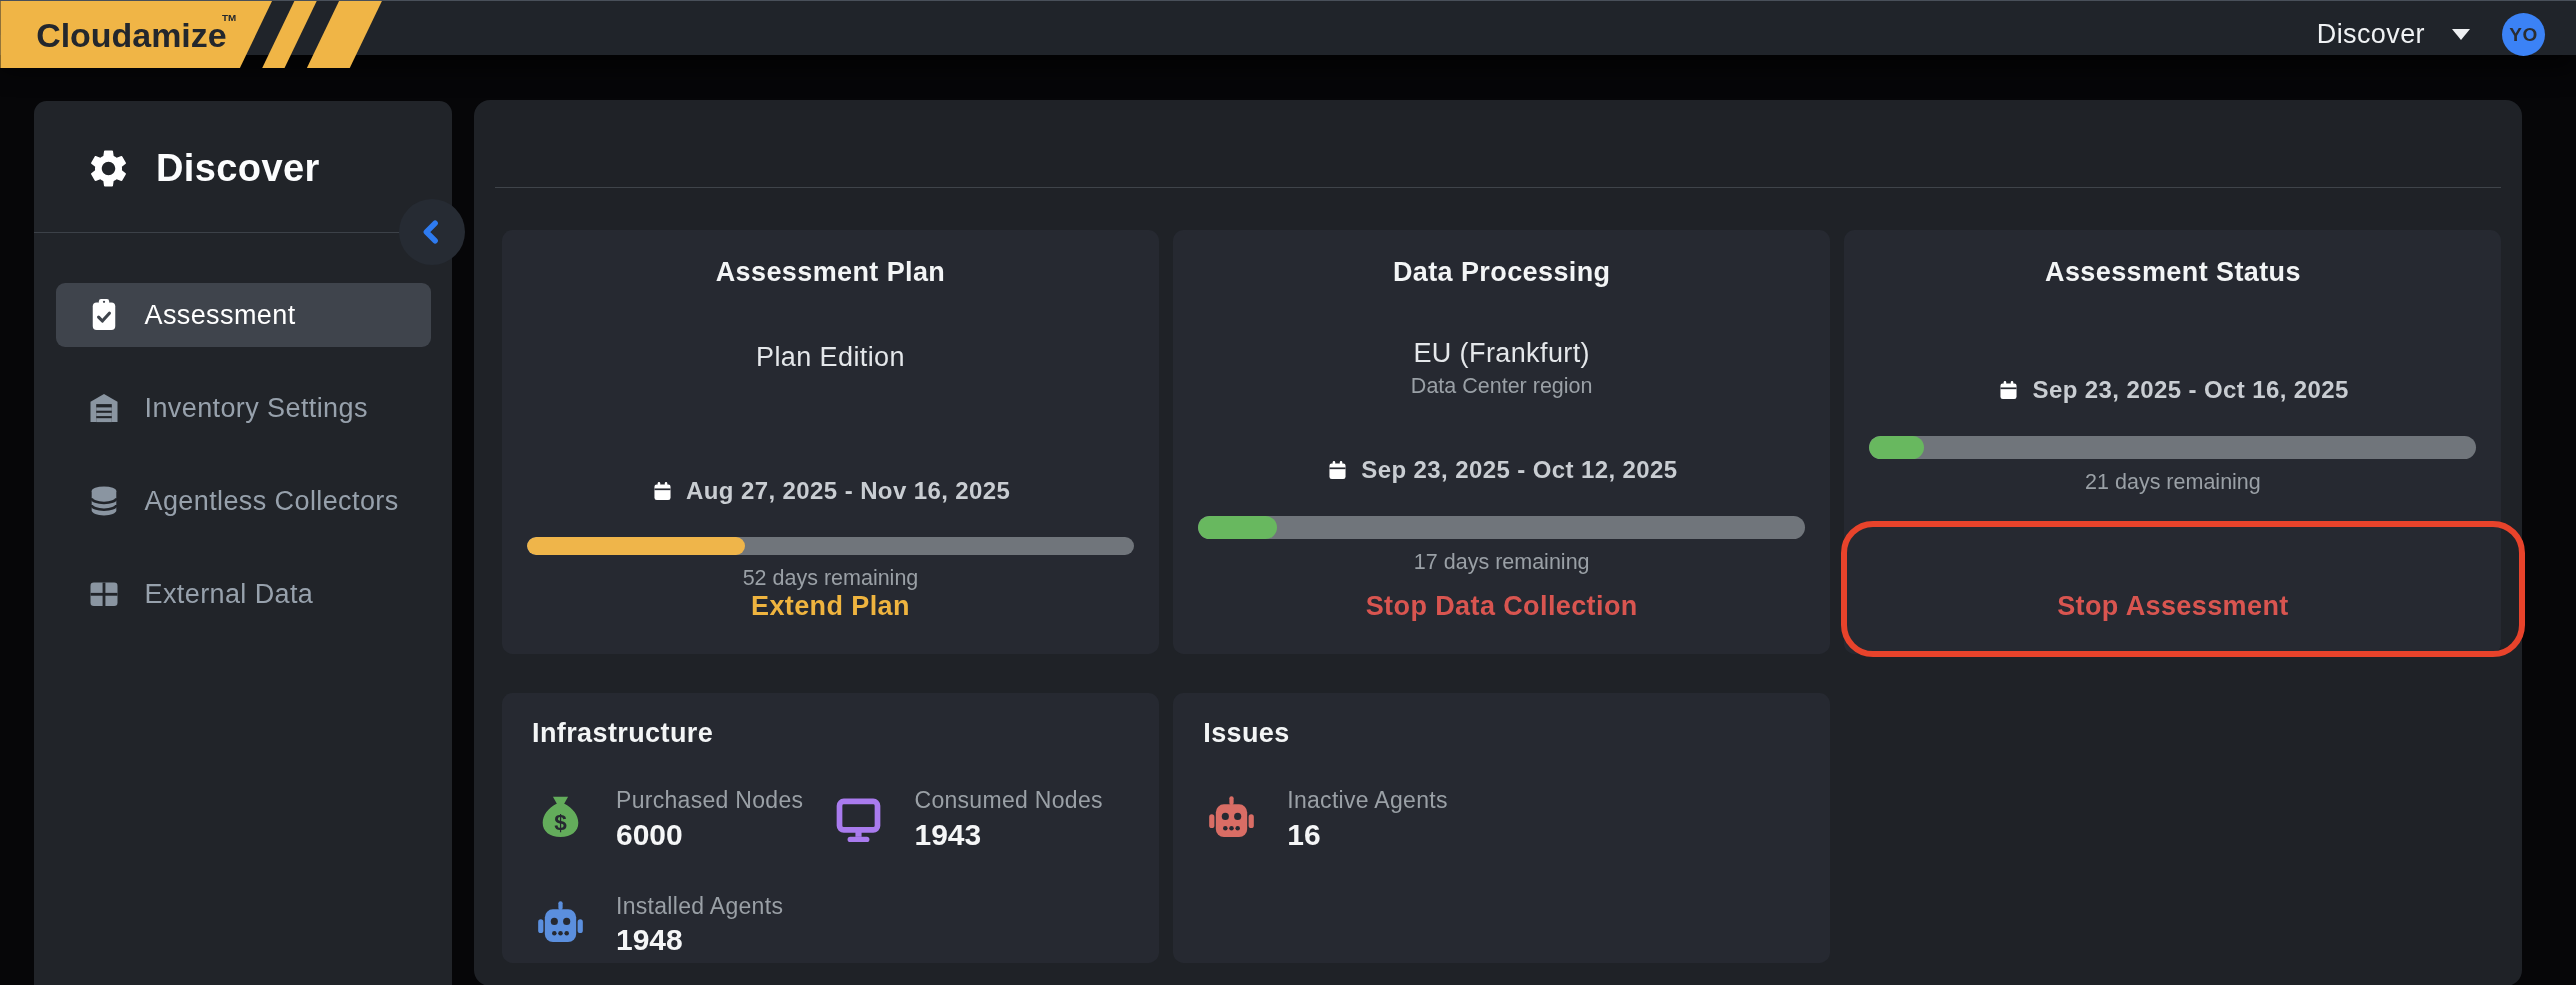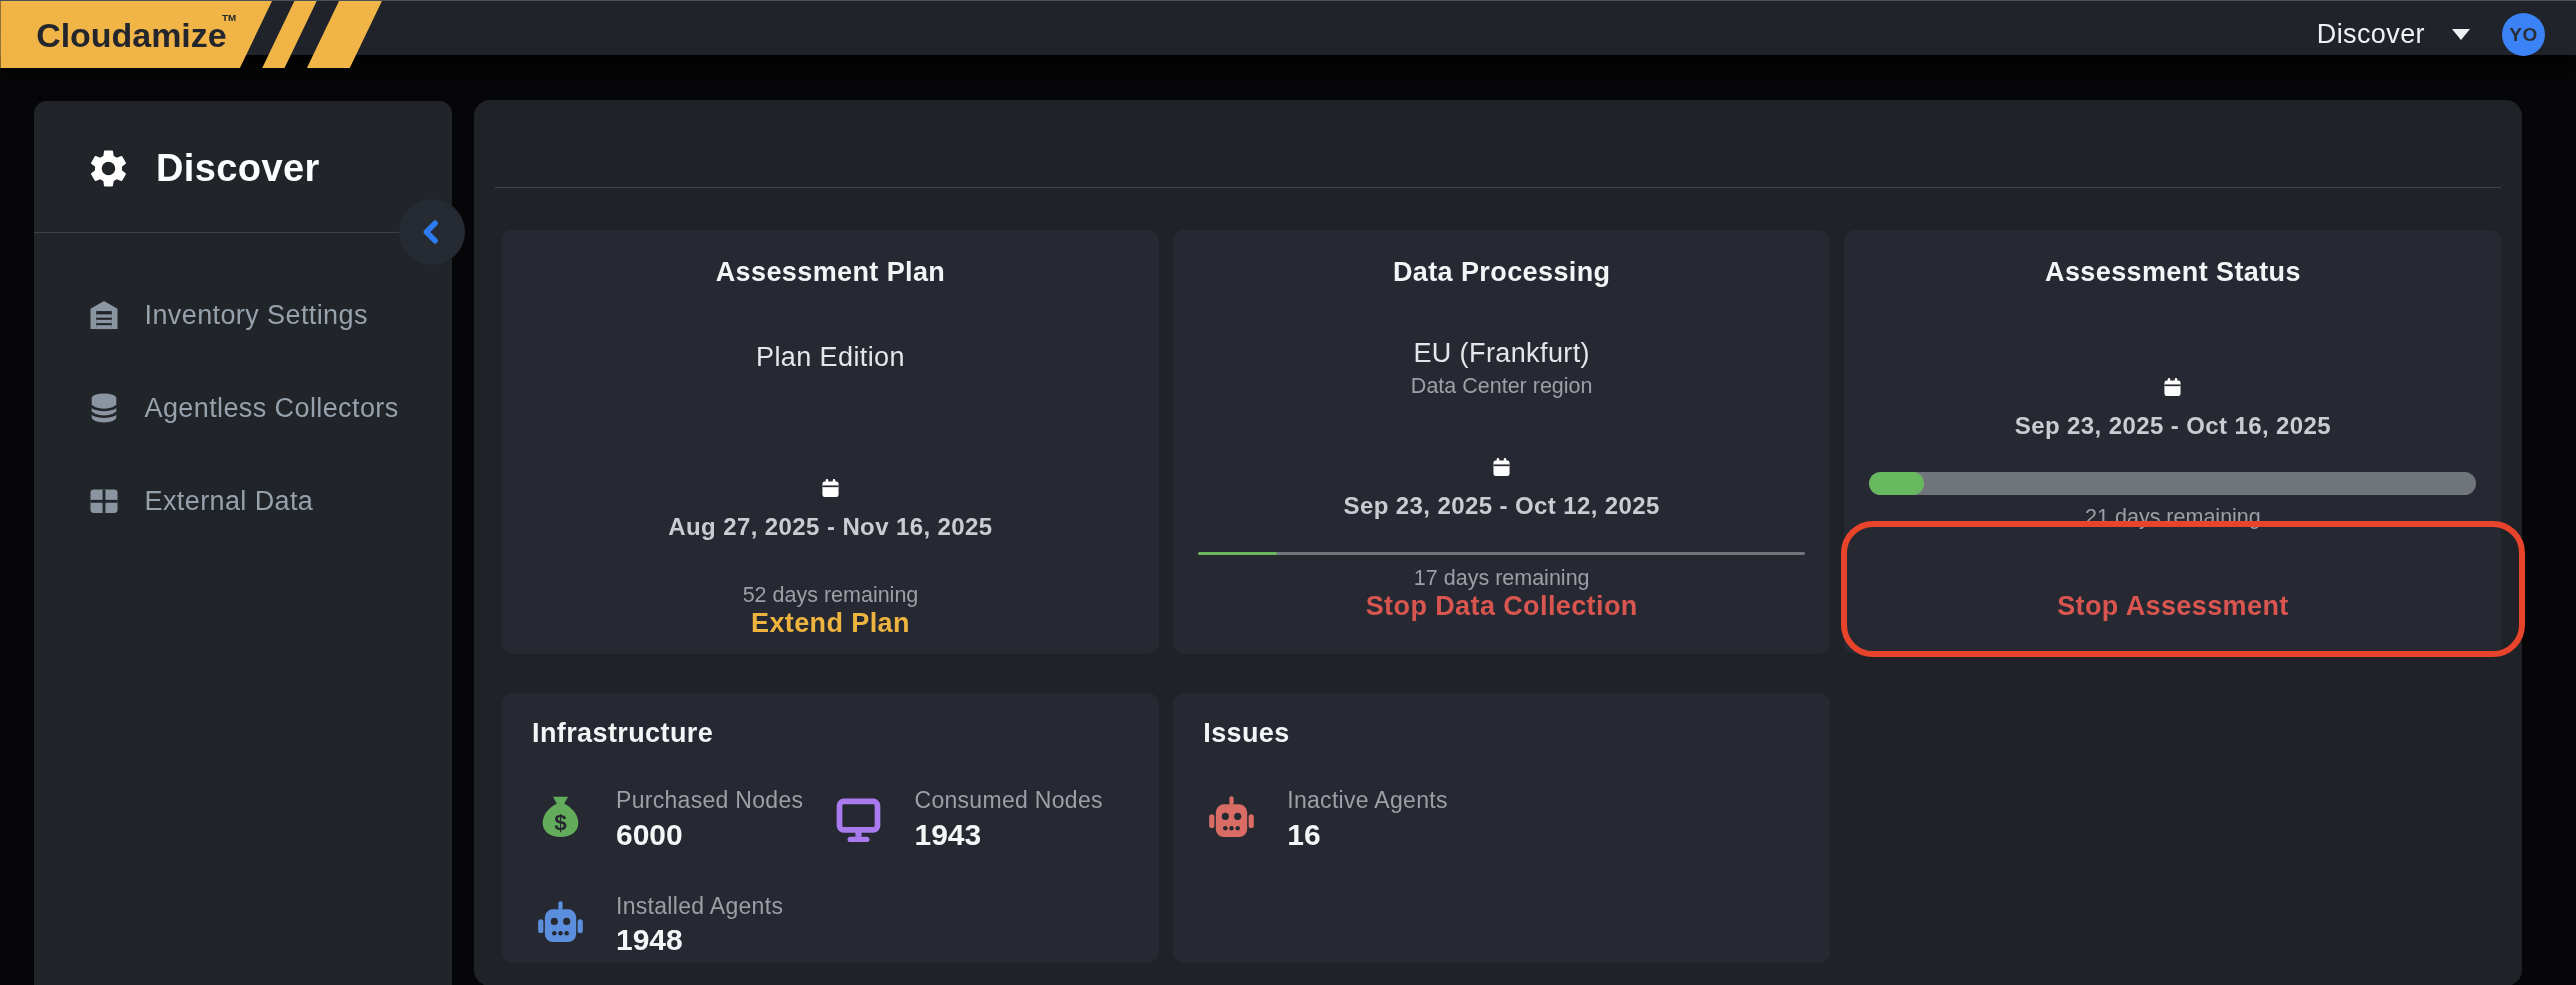--- a/index.html
+++ b/index.html
@@ -46,21 +46,21 @@
   .grid { position:absolute; left:28px; right:20.6px; top:130px; display:grid;
           grid-template-columns:repeat(3, 1fr); grid-template-rows:424px 270px;
           column-gap:14.3px; row-gap:39px; }
   .card { background:#262931; border-radius:10.7px; }
 
   .card-v { display:flex; flex-direction:column; align-items:center; text-align:center; padding:27px 25px 32px 25px; }
   .card-title { font-size:27px; font-weight:600; color:#f3f5f6; letter-spacing:0.4px; }
   .plan-edition { margin-top:54px; font-size:27px; color:#e4e7ea; letter-spacing:0.4px; }
   .region-name { margin-top:50px; font-size:27px; color:#e4e7ea; letter-spacing:0.4px; }
   .region-caption { margin-top:5.4px; font-size:21.5px; color:#9aa0a6; }
-  .date-row { display:flex; align-items:center; gap:12.5px; font-size:24px; font-weight:bold; color:#c9cdd2; letter-spacing:0.4px;flex-direction:column; }
+  .date-row { display:flex; align-items:center; gap:12.5px; font-size:24px; font-weight:bold; color:#c9cdd2; letter-spacing:0.4px; }
   .mt-plan-date { margin-top:104px; }
   .mt-proc-date { margin-top:57px; }
   .mt-stat-date { margin-top:88px; }
   .progress-track { width:100%; height:23px; border-radius:11.6px; background:#70757b; margin-top:32px; overflow:hidden; }
   .progress-fill { height:100%; border-radius:11.6px; }
   .fill-yellow { background:#efb54a; }
   .fill-green  { background:#68b85f; }
   .remaining { margin-top:10.7px; font-size:21.5px; color:#9aa0a6; }
   .spacer { flex:1; }
   .action-link { font-size:27px; font-weight:bold; letter-spacing:0.4px; cursor:pointer; }
@@ -116,20 +116,29 @@
 
     <div class="sidebar-divider">
       <div class="collapse-btn">
         <svg width="30" height="30" viewBox="0 0 24 24">
           <path d="M14.5 5 L7.5 12 L14.5 19" stroke="#2E7BF0" stroke-width="4.4" fill="none" stroke-linecap="round" stroke-linejoin="round"></path>
         </svg>
       </div>
     </div>
 
     <nav class="nav">
+      <div class="nav-item active">
+        <svg class="nav-icon" viewBox="0 0 24 24">
+          <rect x="4.5" y="3.6" width="15" height="18.4" rx="2.6" fill="currentColor"></rect>
+          <rect x="8.6" y="1.4" width="6.8" height="4.4" rx="1.4" fill="currentColor"></rect>
+          <circle cx="12" cy="3.2" r="0.75" fill="#3f444c"></circle>
+          <path d="M8.4 13.4l2.5 2.6 4.7-5.2" stroke="#3f444c" stroke-width="2.1" fill="none" stroke-linecap="round" stroke-linejoin="round"></path>
+        </svg>
+        <span class="lbl">Assessment</span>
+      </div>
 
 
       <div class="nav-item">
         <svg class="nav-icon" viewBox="0 0 24 24">
           <path d="M12 2.6L3 7.8v13.6h18V7.8z" fill="currentColor"></path>
           <rect x="6.8" y="9.4" width="10.4" height="12" fill="#212429"></rect>
           <rect x="6.8" y="11.6" width="10.4" height="2.2" fill="currentColor"></rect>
           <rect x="6.8" y="15.2" width="10.4" height="2.2" fill="currentColor"></rect>
           <rect x="6.8" y="18.8" width="10.4" height="2.6" fill="currentColor"></rect>
         </svg>

